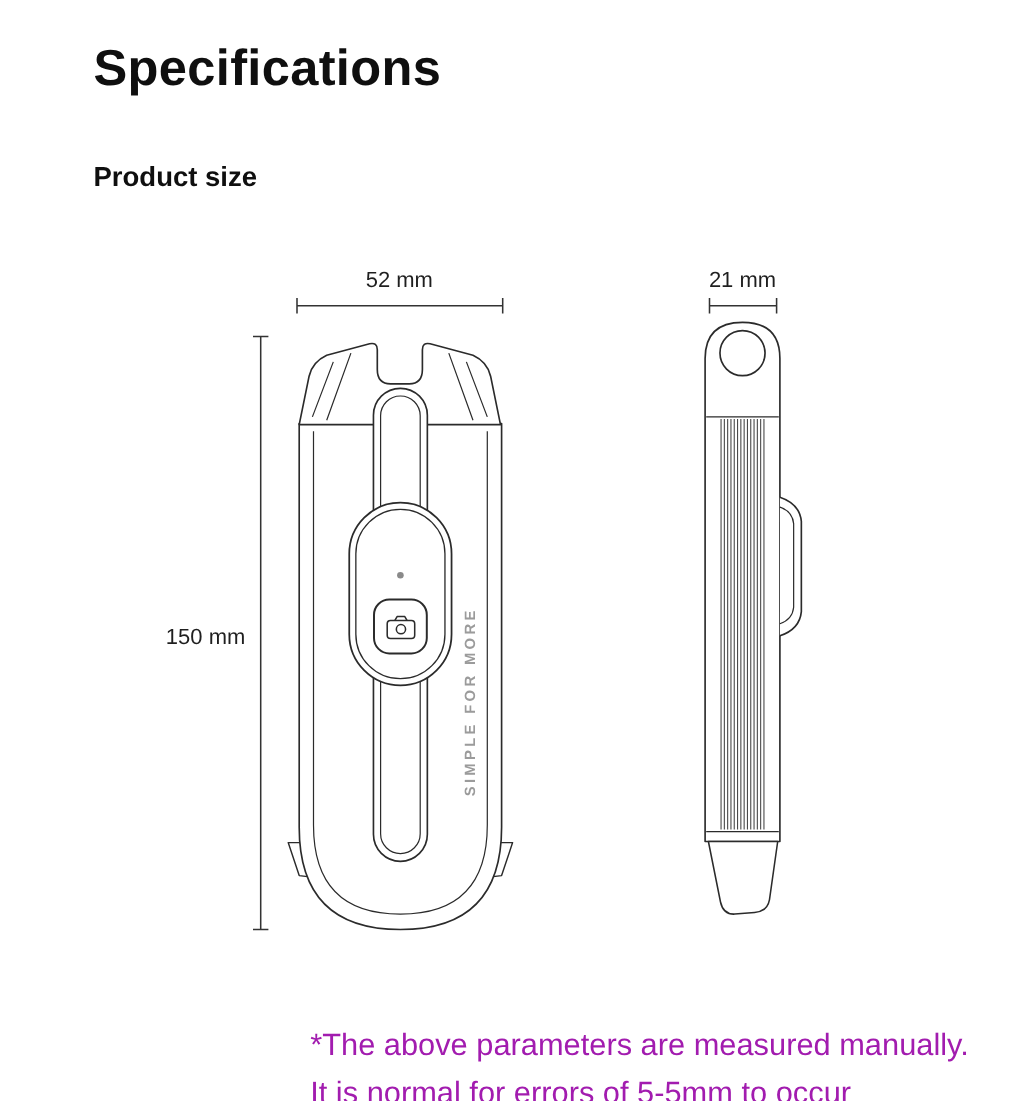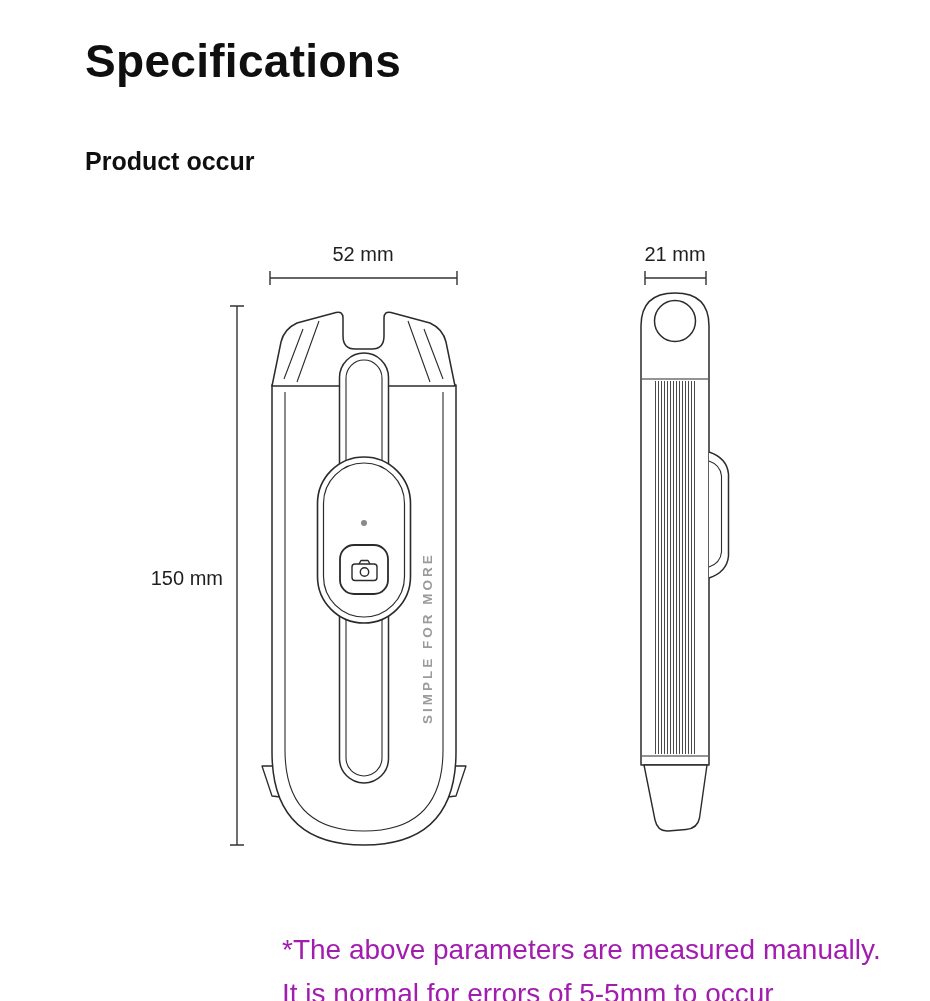--- a/index.html
+++ b/index.html
@@ -54,21 +54,21 @@
     line-height: 1.58;
     color: #a21caf;
   }
 </style>
 </head>
 <body>
 
 <div class="page">
 
   <h1 class="title">Specifications</h1>
-  <h2 class="section">Product occur</h2>
+  <h2 class="section">Product size</h2>
 
   <svg class="diagram" width="930" height="1001" viewBox="0 0 930 1001" xmlns="http://www.w3.org/2000/svg">
 
     <g fill="none" stroke-width="1.4" stroke="#333333">
       <path d="M270 278 H457 M270 271 V285 M457 271 V285"></path>
       <path d="M645 278 H706 M645 271 V285 M706 271 V285"></path>
       <path d="M237 306 V845 M230 306 H244 M230 845 H244"></path>
     </g>
 
     <g stroke="none" fill="#1f1f1f">

